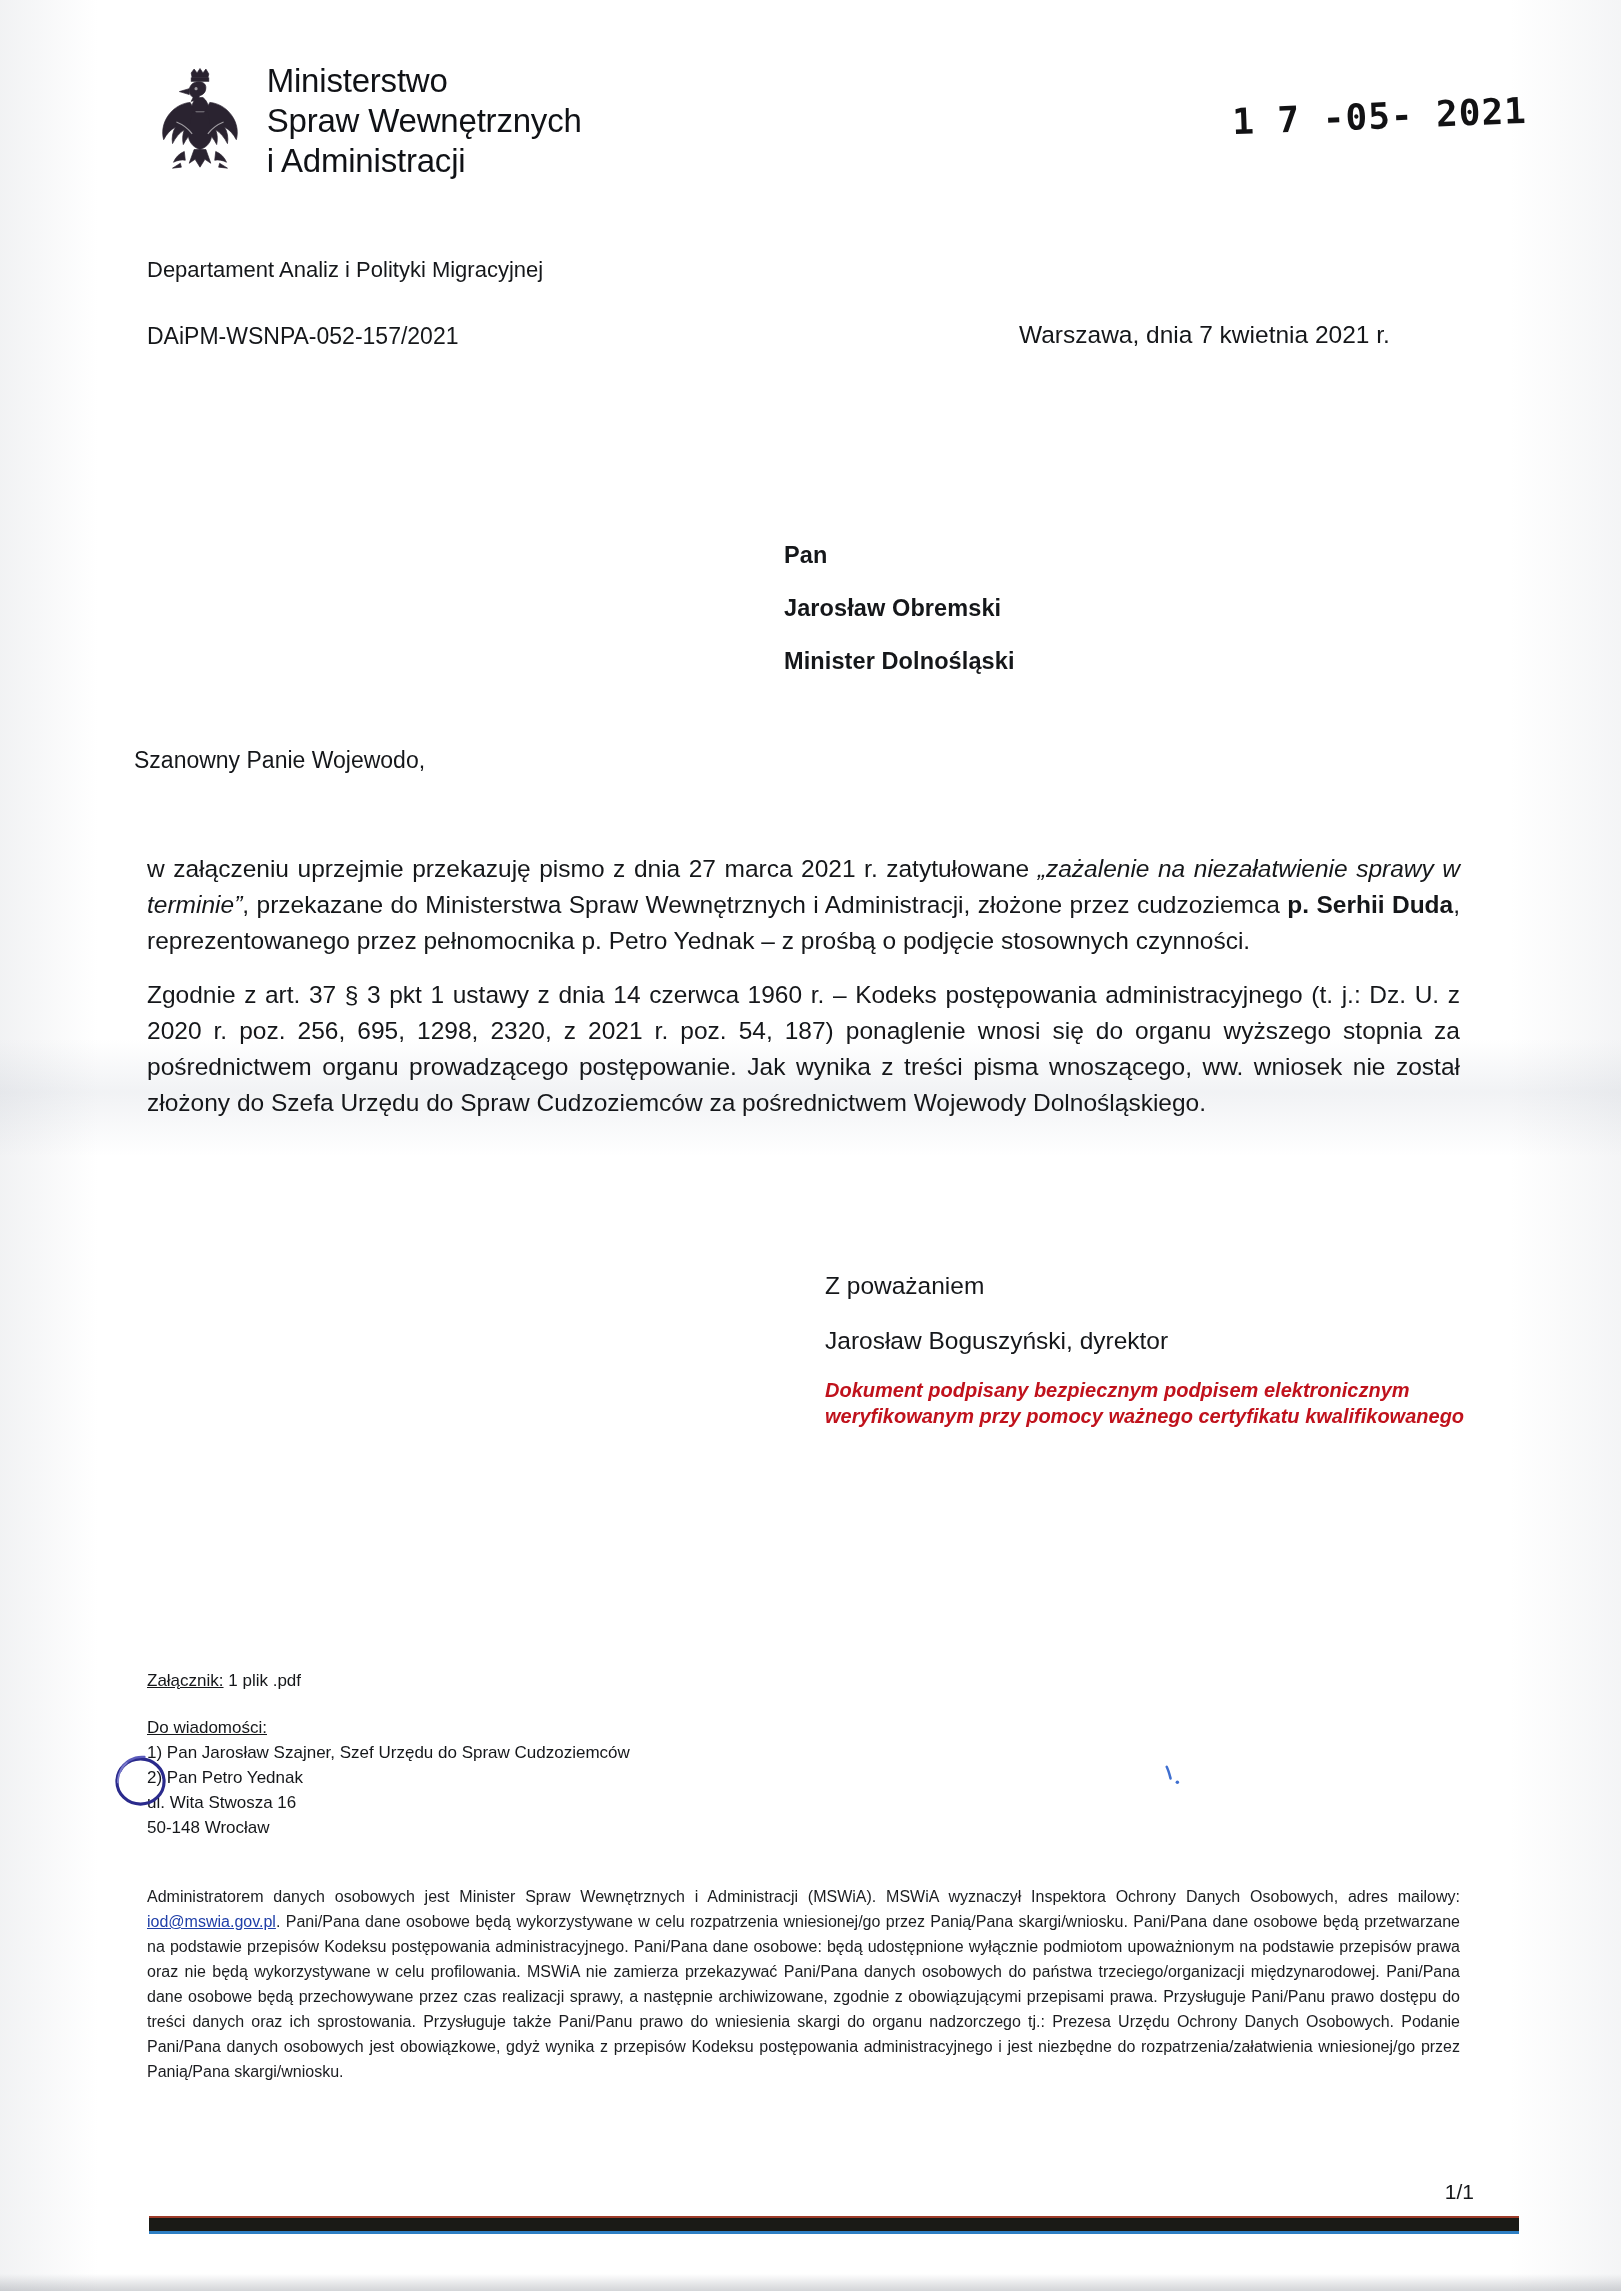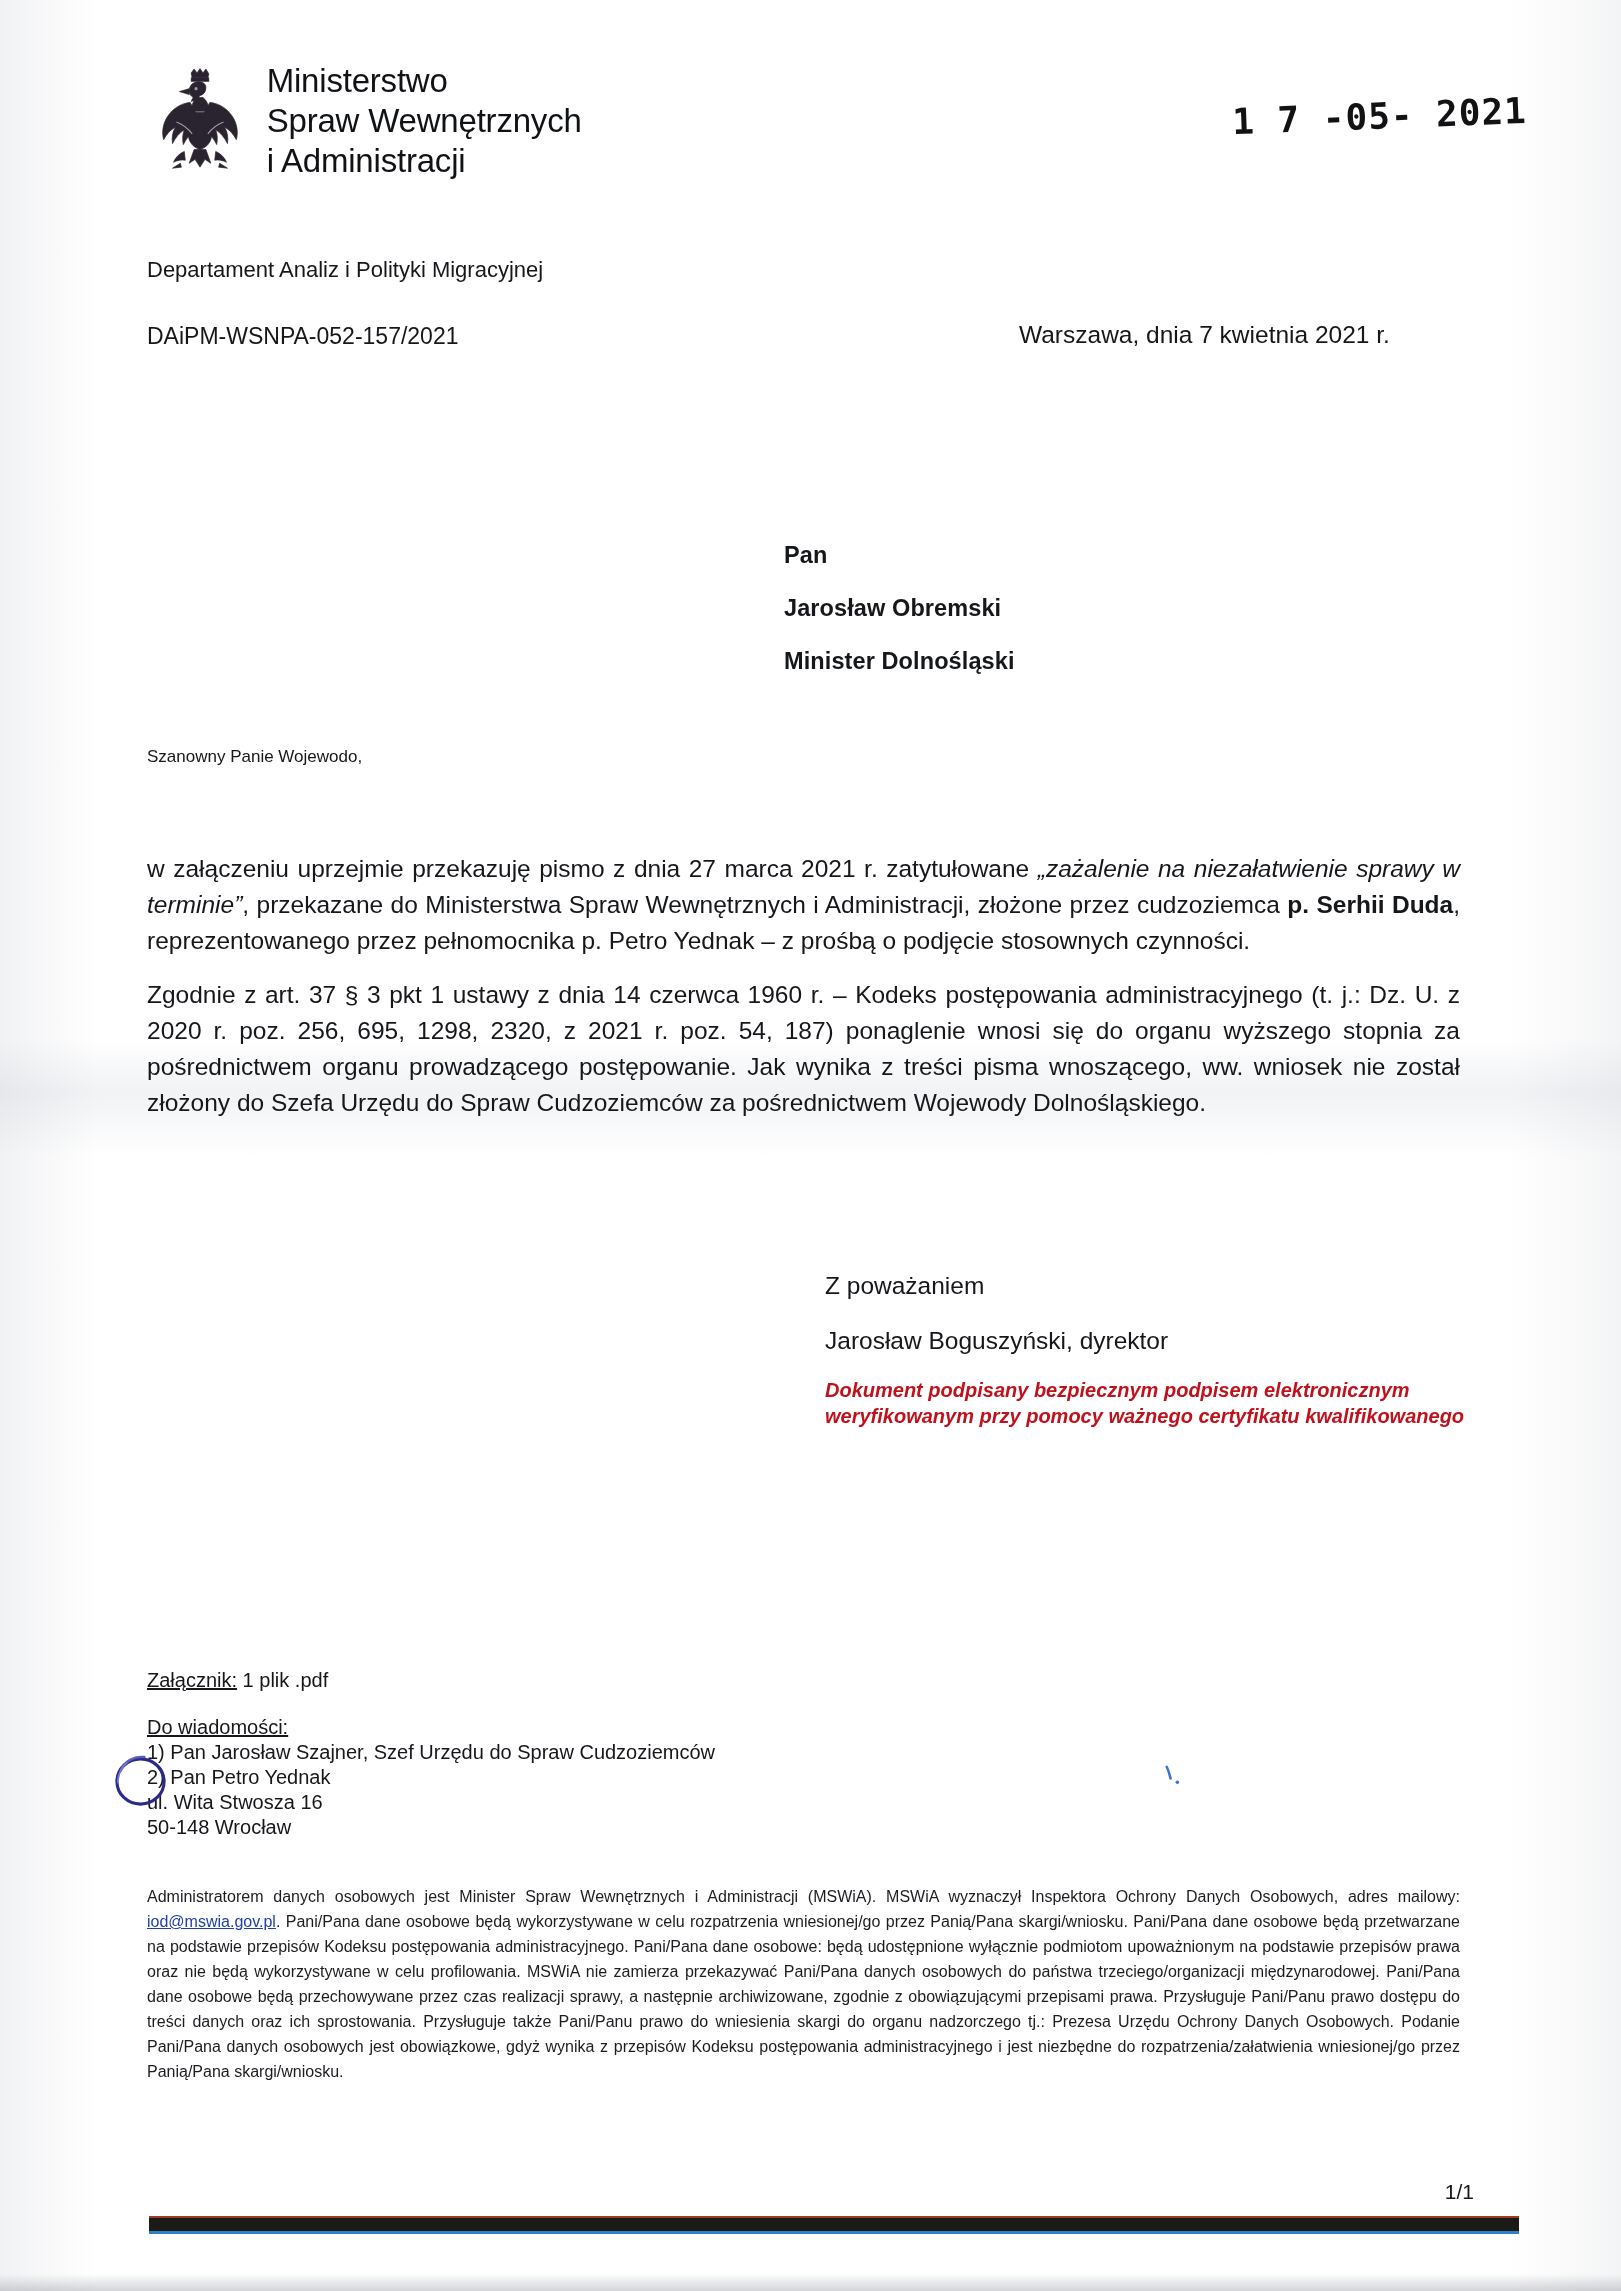--- a/index.html
+++ b/index.html
@@ -113,23 +113,23 @@
   .addressee div {
     font-size: 23.5px;
     font-weight: bold;
     line-height: 53px;
     letter-spacing: 0.1px;
   }
 
   
   .salutation {
     position: absolute;
-    left: 147px;
+    left: 134px;
     top: 747px;
-    font-size: 17px;
+    font-size: 23px;
     z-index: 3;
   }
   .body {
     position: absolute;
     left: 147px;
     top: 851px;
     width: 1313px;
     z-index: 3;
   }
   .body p {
@@ -165,21 +165,21 @@
     font-size: 20px;
     line-height: 26.5px;
   }
 
   
   .attachments {
     position: absolute;
     left: 147px;
     top: 1668px;
     z-index: 3;
-    font-size: 20px;
+    font-size: 17px;
     line-height: 25px;
   }
   .attachments .u { text-decoration: underline; }
   .attachments .blk { margin-top: 21.6px; }
 
   .ink-circle {
     position: absolute;
     left: 110px;
     top: 1753px;
     width: 61px;

